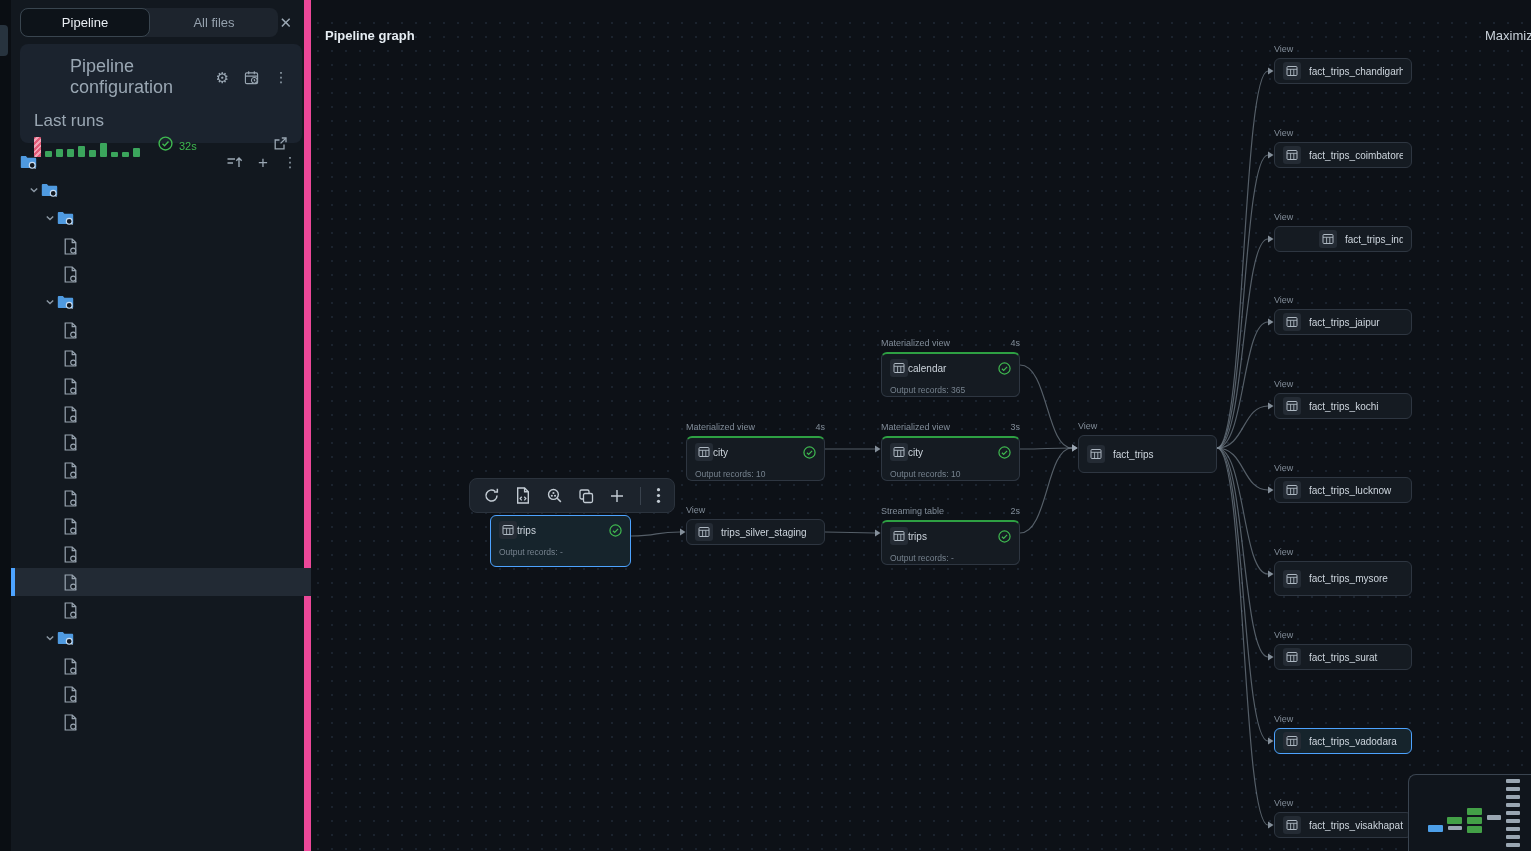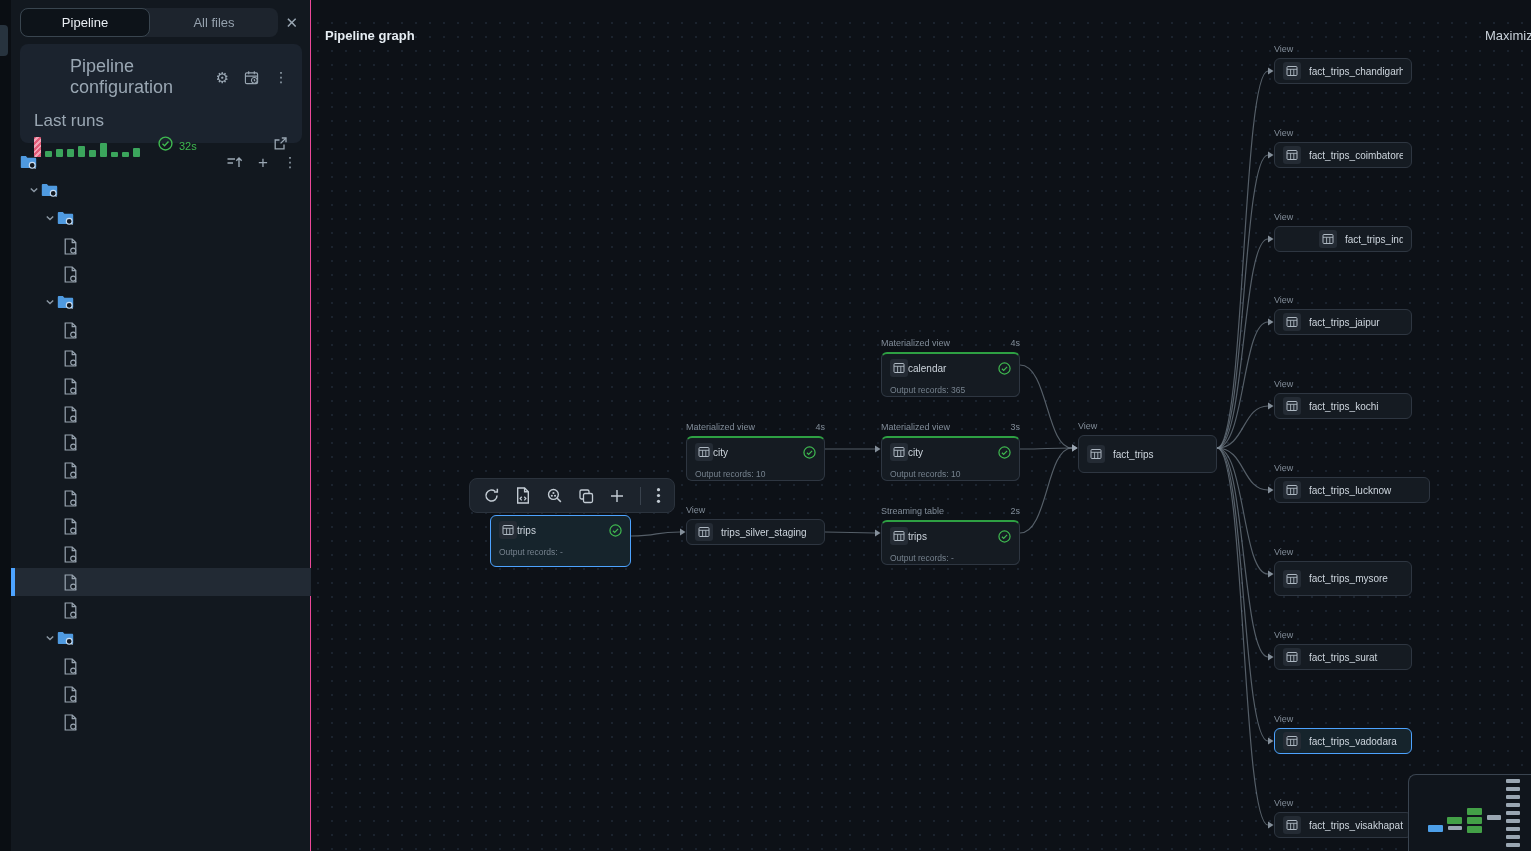--- a/index.html
+++ b/index.html
@@ -6,21 +6,21 @@
   html,body { width:1531px; height:851px; overflow:hidden; background:#0d1117;
     font-family:"Liberation Sans", sans-serif; color:#c9d1d9; }
 
   
   .left-rail { position:absolute; left:0; top:0; width:11px; height:851px; background:#0a0e13; }
   .left-rail .rail-tab { position:absolute; left:0; top:25px; width:8px; height:31px;
     background:#27333e; border-radius:0 4px 4px 0; }
 
   
   .sidebar { position:absolute; left:11px; top:0; width:300px; height:851px;
-    background:#12181f; border-right:1px solid #ec4899; }
+    background:#12181f; border-right:7px solid #ec4899; }
   .tabbar { position:absolute; left:9px; top:8px; width:258px; height:29px;
     background:#1d242d; border-radius:8px; display:flex; }
   .tab { flex:1; display:flex; align-items:center; justify-content:center;
     font-size:13px; color:#95a1ad; border-radius:8px; cursor:pointer; }
   .tab.selected { background:#0d1319; border:1px solid #39454f; color:#e9eef3; }
   .close-btn { position:absolute; right:12px; top:14px; font-size:15px; color:#9aa7b3; cursor:pointer; }
 
   .config-card { position:absolute; left:9px; top:44px; width:282px; height:99px;
     background:#1b232e; border-radius:8px; padding:12px 14px; }
   .config-row { display:flex; align-items:center; }
@@ -643,21 +643,21 @@
           <svg width="12" height="12" viewBox="0 0 12 12">
             <rect x="1" y="1.5" width="10" height="9" rx="1" fill="none" stroke="#aeb8c2" stroke-width="1"></rect>
             <path d="M1 4.3h10M4.6 4.3v6.2M7.8 4.3v6.2" stroke="#aeb8c2" stroke-width=".9"></path>
           </svg>
         </span>
         <span class="node-label">fact_trips_kochi</span>
       </div>
       <div class="node-type" style="left: 963px; top: 447px; width: 138px;">
         <span>View</span>
       </div>
-      <div class="node slim" style="left: 963px; top: 461px; width: 156px; height: 26px;">
+      <div class="node slim" style="left: 963px; top: 461px; width: 138px; height: 26px;">
         <span class="chip">
           <svg width="12" height="12" viewBox="0 0 12 12">
             <rect x="1" y="1.5" width="10" height="9" rx="1" fill="none" stroke="#aeb8c2" stroke-width="1"></rect>
             <path d="M1 4.3h10M4.6 4.3v6.2M7.8 4.3v6.2" stroke="#aeb8c2" stroke-width=".9"></path>
           </svg>
         </span>
         <span class="node-label">fact_trips_lucknow</span>
       </div>
       <div class="node-type" style="left: 963px; top: 531px; width: 138px;">
         <span>View</span>

